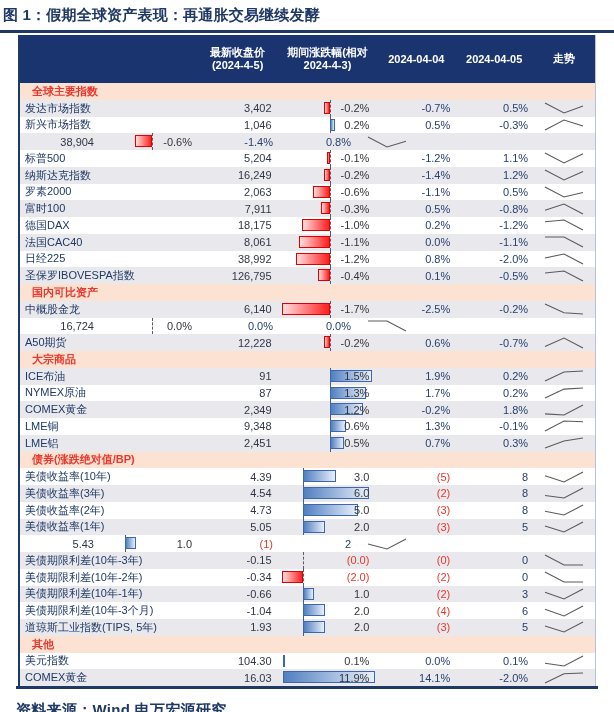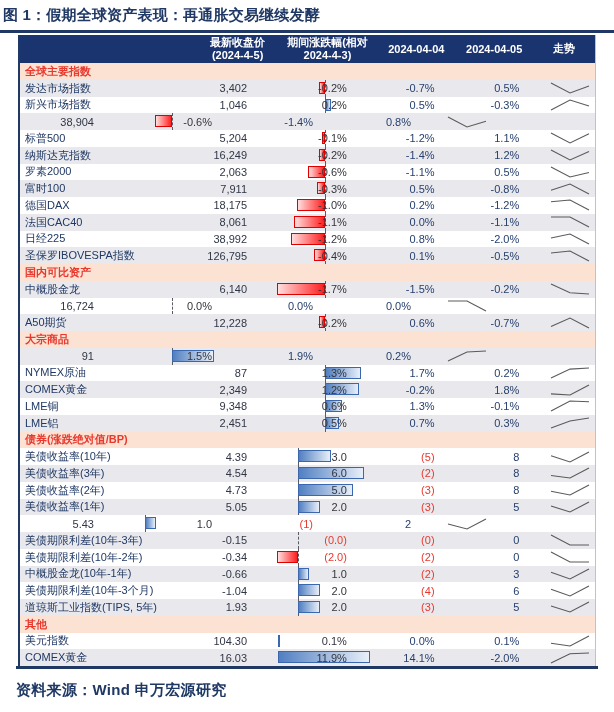--- a/index.html
+++ b/index.html
@@ -13,36 +13,36 @@
     color: var(--navy); font-size: 15px; font-weight: bold;
     padding: 6px 0 5px 3px; letter-spacing: 0.2px;
   }
   .rule { height: 3px; width: 614px; background: var(--navy); }
   .table {
     margin: 2px 0 0 18px; width: 578px;
     border-left: 2px solid var(--navy);
     border-right: 1px solid #b9c2dd;
   }
   .thead {
-    display: flex; height: 28px; background: var(--header_bg);
+    display: flex; height: 48px; background: var(--header_bg);
     color: #ffffff; font-size: 11px; font-weight: bold; align-items: center;
   }
   .hc { display: flex; flex-direction: column; align-items: center; justify-content: center; line-height: 13px; text-align: center; }
   .c-name  { width: 178px; }
   .c-price { width: 80px; }
   .c-chg   { width: 100px; }
   .c-d1    { width: 78px; }
   .c-d2    { width: 78px; }
   .c-trend { width: 62px; font-family: Liberation Mono, monospace; }
-  .row { display: flex; height: 16.75px; align-items: center; font-size: 11px; gap: 20px; }
+  .row { display: flex; height: 16.75px; align-items: center; font-size: 11px; }
   .row.gray { background: var(--stripe); }
   .srow {
     display: flex; height: 16.75px; align-items: center;
     background: var(--section_bg); color: var(--red);
-    font-size: 11px; font-weight: bold; padding-left: 5px;
+    font-size: 11px; font-weight: bold; padding-left: 12px;
   }
   .cell { height: 100%; display: flex; align-items: center; }
   .cell.c-name { padding-left: 5px; color: var(--navy); }
   .cell.c-price { justify-content: flex-end; padding-right: 6px; color: #2e3granite44; color: #303646; }
   .cell.c-chg { position: relative; }
   .cell.c-d1, .cell.c-d2 { justify-content: flex-end; padding-right: 5px; color: #27406e; }
   .cell.c-trend { justify-content: center; }
   .chg-text { position: absolute; right: 8px; top: 0; height: 100%; display: flex; align-items: center; color: #34343c; }
   .redtxt { color: var(--red) !important; }
   .axis { position: absolute; top: 0; bottom: 0; width: 0; border-left: 1px dashed #5a5a66; }
@@ -261,21 +261,21 @@
           <span>国内可比资产</span>
         </div>
         <div class="row gray">
           <div class="cell c-name">中概股金龙</div>
           <div class="cell c-price">6,140</div>
           <div class="cell c-chg">
             <div class="axis" style="left: 52px;"></div>
             <div class="bar neg" style="width: 47.6px; left: 4.4px;"></div>
             <span class="chg-text">-1.7%</span>
           </div>
-          <div class="cell c-d1">-1.5%</div>
+          <div class="cell c-d1">-2.5%</div>
           <div class="cell c-d2">-0.2%</div>
           <div class="cell c-trend">
             <svg width="44" height="14" class="spark">
               <polyline points="3,2.0 22,10.8 41,12.0" fill="none" stroke="#5a5a5a" stroke-width="1.1"></polyline>
             </svg>
           </div>
         </div>
         <div class="row">
           <div class="cell c-price">16,724</div>
           <div class="cell c-chg">
@@ -303,20 +303,21 @@
           <div class="cell c-trend">
             <svg width="44" height="14" class="spark">
               <polyline points="3,10.6 22,2.0 41,12.0" fill="none" stroke="#5a5a5a" stroke-width="1.1"></polyline>
             </svg>
           </div>
         </div>
         <div class="srow">
           <span>大宗商品</span>
         </div>
         <div class="row gray">
+          <div class="cell c-name">ICE布油</div>
           <div class="cell c-price">91</div>
           <div class="cell c-chg">
             <div class="axis" style="left: 52px;"></div>
             <div class="bar pos" style="width: 42px; left: 52px;"></div>
             <span class="chg-text">1.5%</span>
           </div>
           <div class="cell c-d1">1.9%</div>
           <div class="cell c-d2">0.2%</div>
           <div class="cell c-trend">
             <svg width="44" height="14" class="spark">
@@ -495,21 +496,21 @@
           </div>
           <div class="cell c-d1 redtxt">(2)</div>
           <div class="cell c-d2">0</div>
           <div class="cell c-trend">
             <svg width="44" height="14" class="spark">
               <polyline points="3,2.0 22,12.0 41,12.0" fill="none" stroke="#5a5a5a" stroke-width="1.1"></polyline>
             </svg>
           </div>
         </div>
         <div class="row gray">
-          <div class="cell c-name">中概股金龙(10年-1年)</div>
+          <div class="cell c-name">美债期限利差(10年-1年)</div>
           <div class="cell c-price">-0.66</div>
           <div class="cell c-chg">
             <div class="axis" style="left: 25px;"></div>
             <div class="bar pos" style="width: 11px; left: 25px;"></div>
             <span class="chg-text">1.0</span>
           </div>
           <div class="cell c-d1 redtxt">(2)</div>
           <div class="cell c-d2">3</div>
           <div class="cell c-trend">
             <svg width="44" height="14" class="spark">

